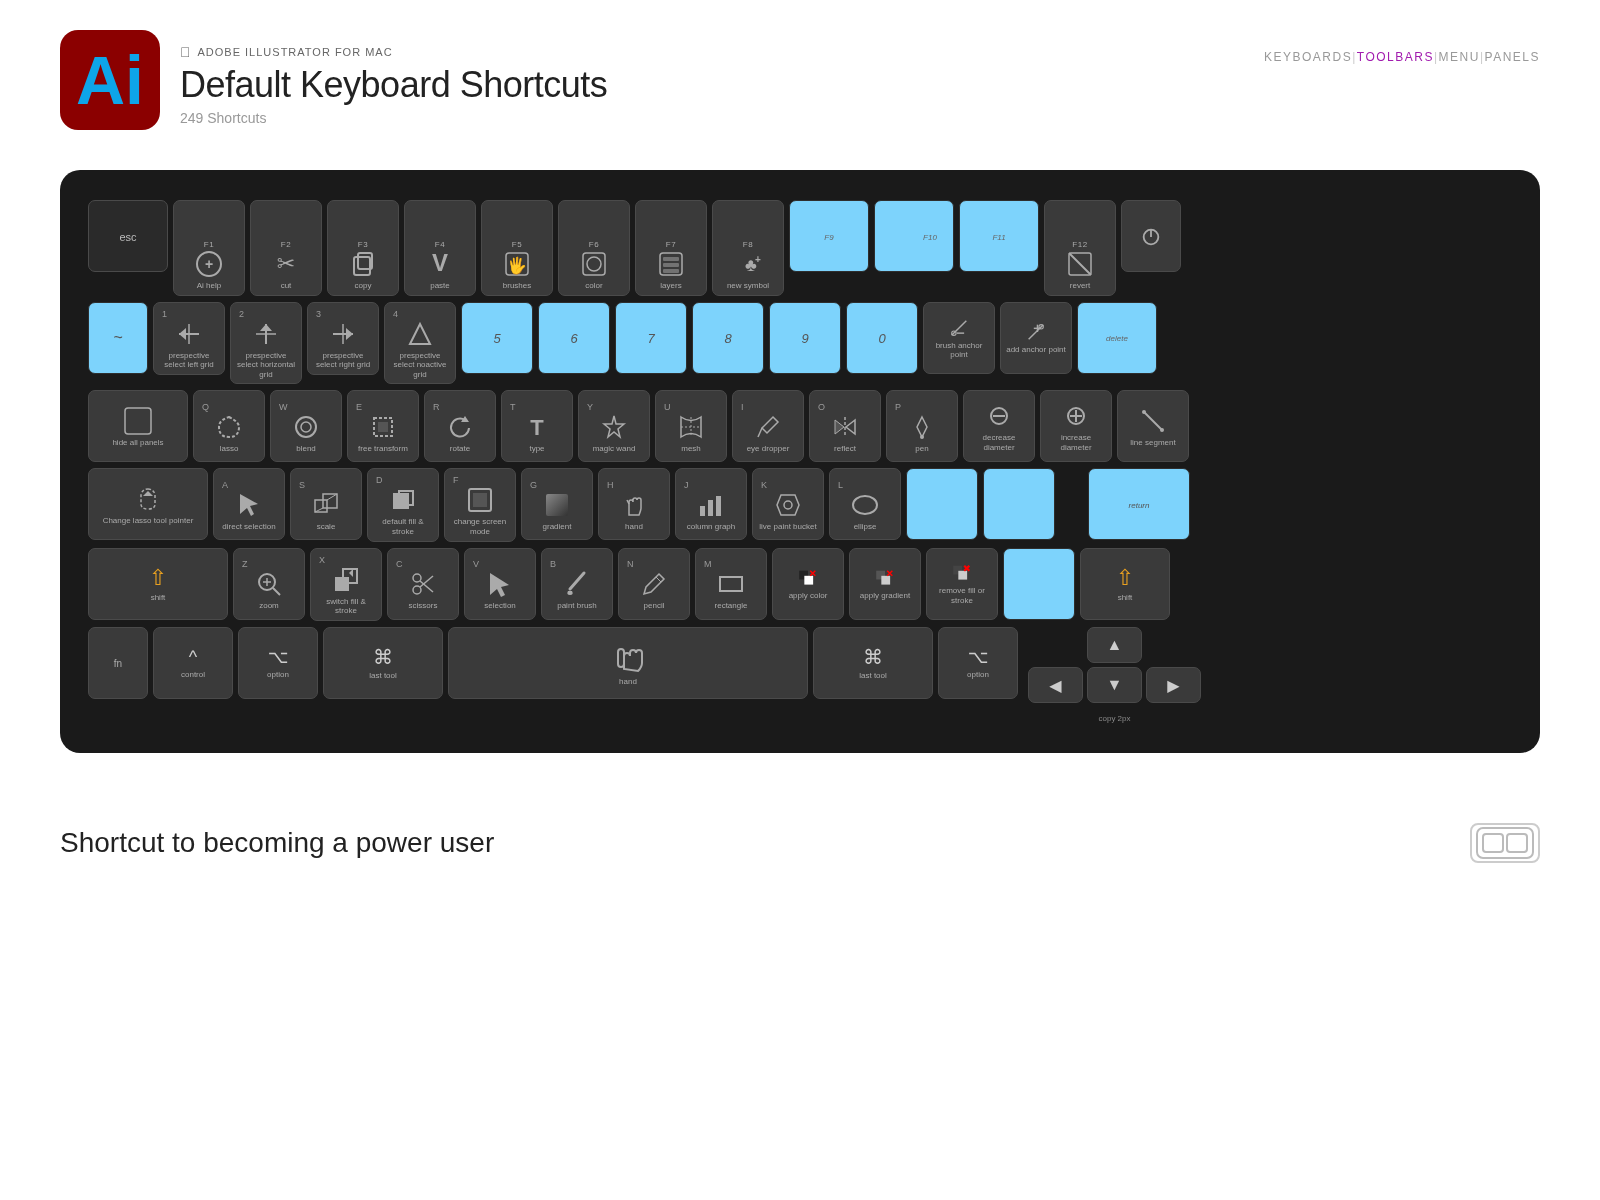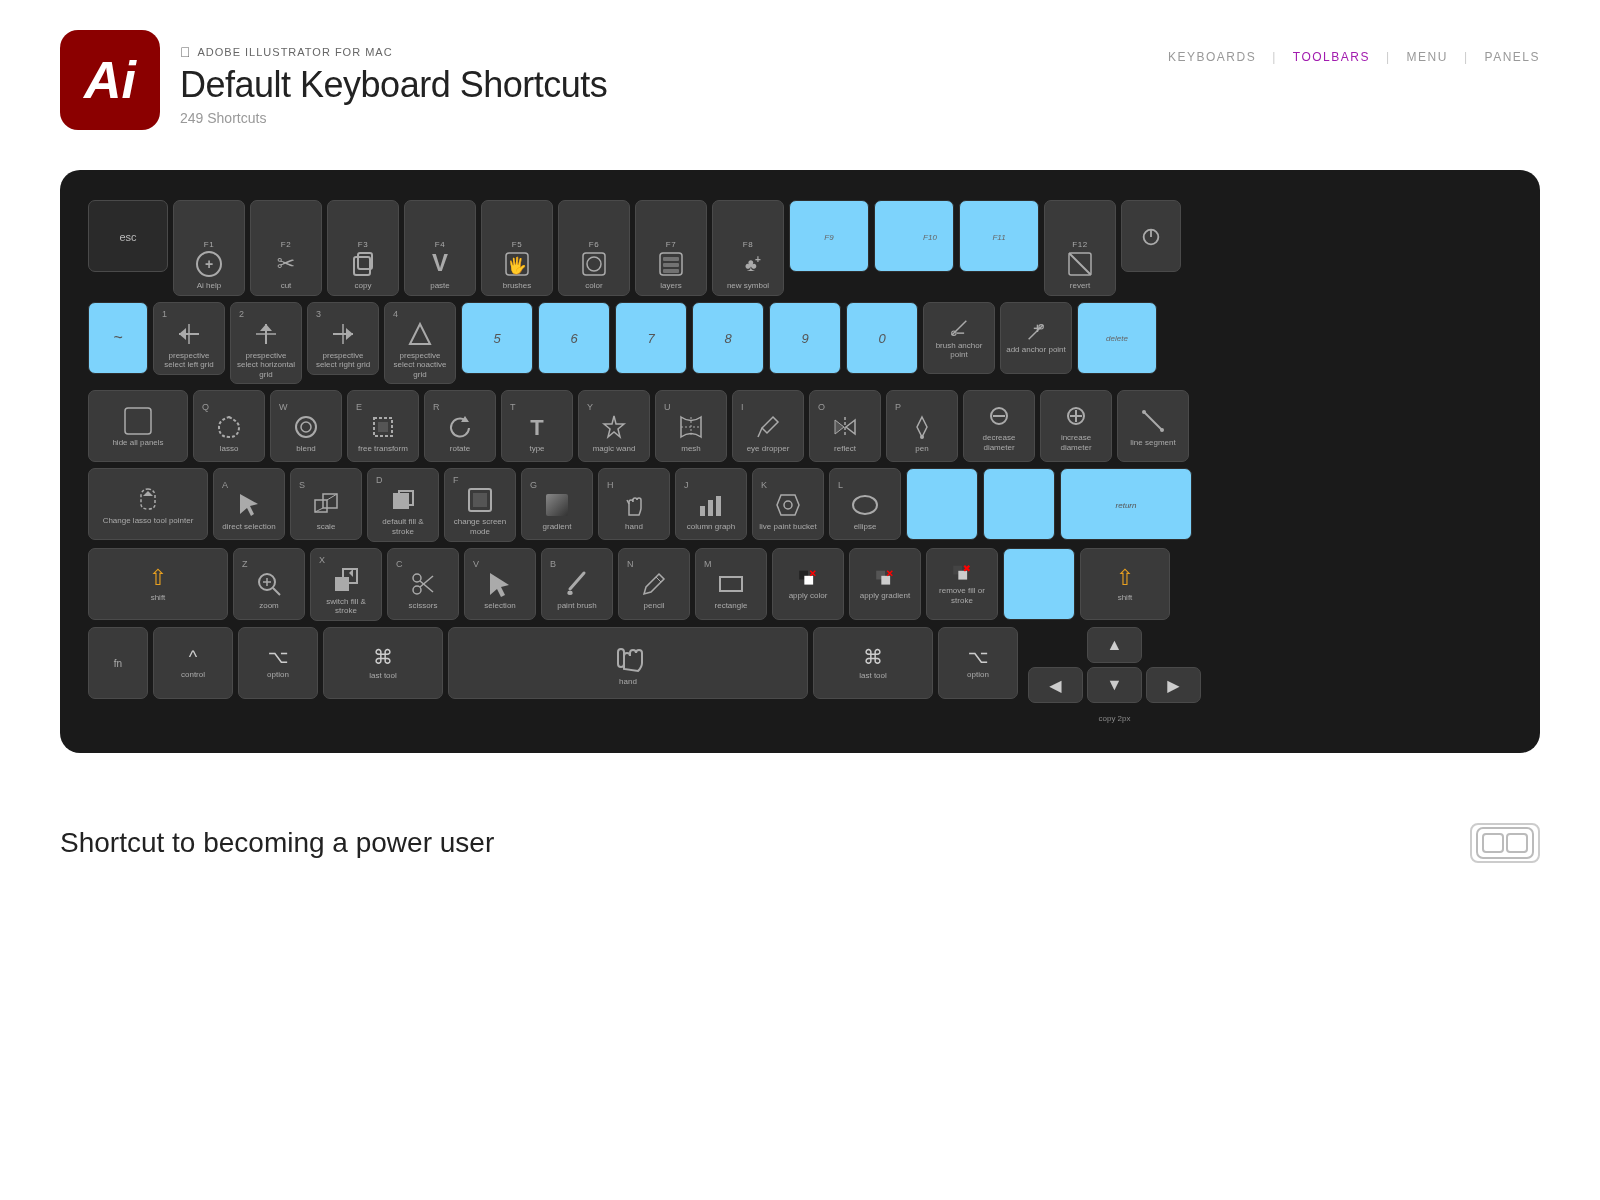--- a/index.html
+++ b/index.html
@@ -27,24 +27,23 @@
       width: 100px;
       height: 100px;
       background: #8B0000;
       border-radius: 18px;
       display: flex;
       align-items: center;
       justify-content: center;
       flex-shrink: 0;
     }
     .app-icon-text {
-      font-size: 52px;
+      font-size: 68px;
       font-weight: bold;
-      color: #ffffff;
-      font-style: italic;
+      color: #0ea5e9;
     }
     .header-title-area {
       display: flex;
       flex-direction: column;
       padding-top: 10px;
     }
     .app-meta {
       display: flex;
       align-items: center;
       gap: 6px;
@@ -64,21 +63,20 @@
       letter-spacing: -0.5px;
     }
     .subtitle {
       font-size: 14px;
       color: #999;
       margin-top: 4px;
     }
     .nav-links {
       display: flex;
       align-items: center;
-      gap: 16px;
       padding-top: 20px;
       font-size: 12px;
       letter-spacing: 1.5px;
       color: #999;
       margin-left: 36px;
     }
     .nav-links span {
       color: #ccc;
     }
 
@@ -115,21 +113,21 @@
       flex-shrink: 0;
       position: relative;
       cursor: pointer;
       border: 1px solid #4a4a4a;
     }
 
     .key.w60 { width: 60px; }
     .key.w80 { width: 80px; }
     .key.w90 { width: 90px; }
     .key.w100 { width: 100px; }
-    .key.w110 { width: 132px; }
+    .key.w110 { width: 102px; margin-left: 28px; }
     .key.w120 { width: 120px; }
     .key.w140 { width: 140px; }
     .key.empty { background: #7dd3fc; border-color: #2e2e2e; cursor: default; font-style: italic; }
 
     .key-letter {
       font-size: 9px;
       color: #999;
       letter-spacing: 0.5px;
       align-self: flex-start;
       margin-left: 4px;

